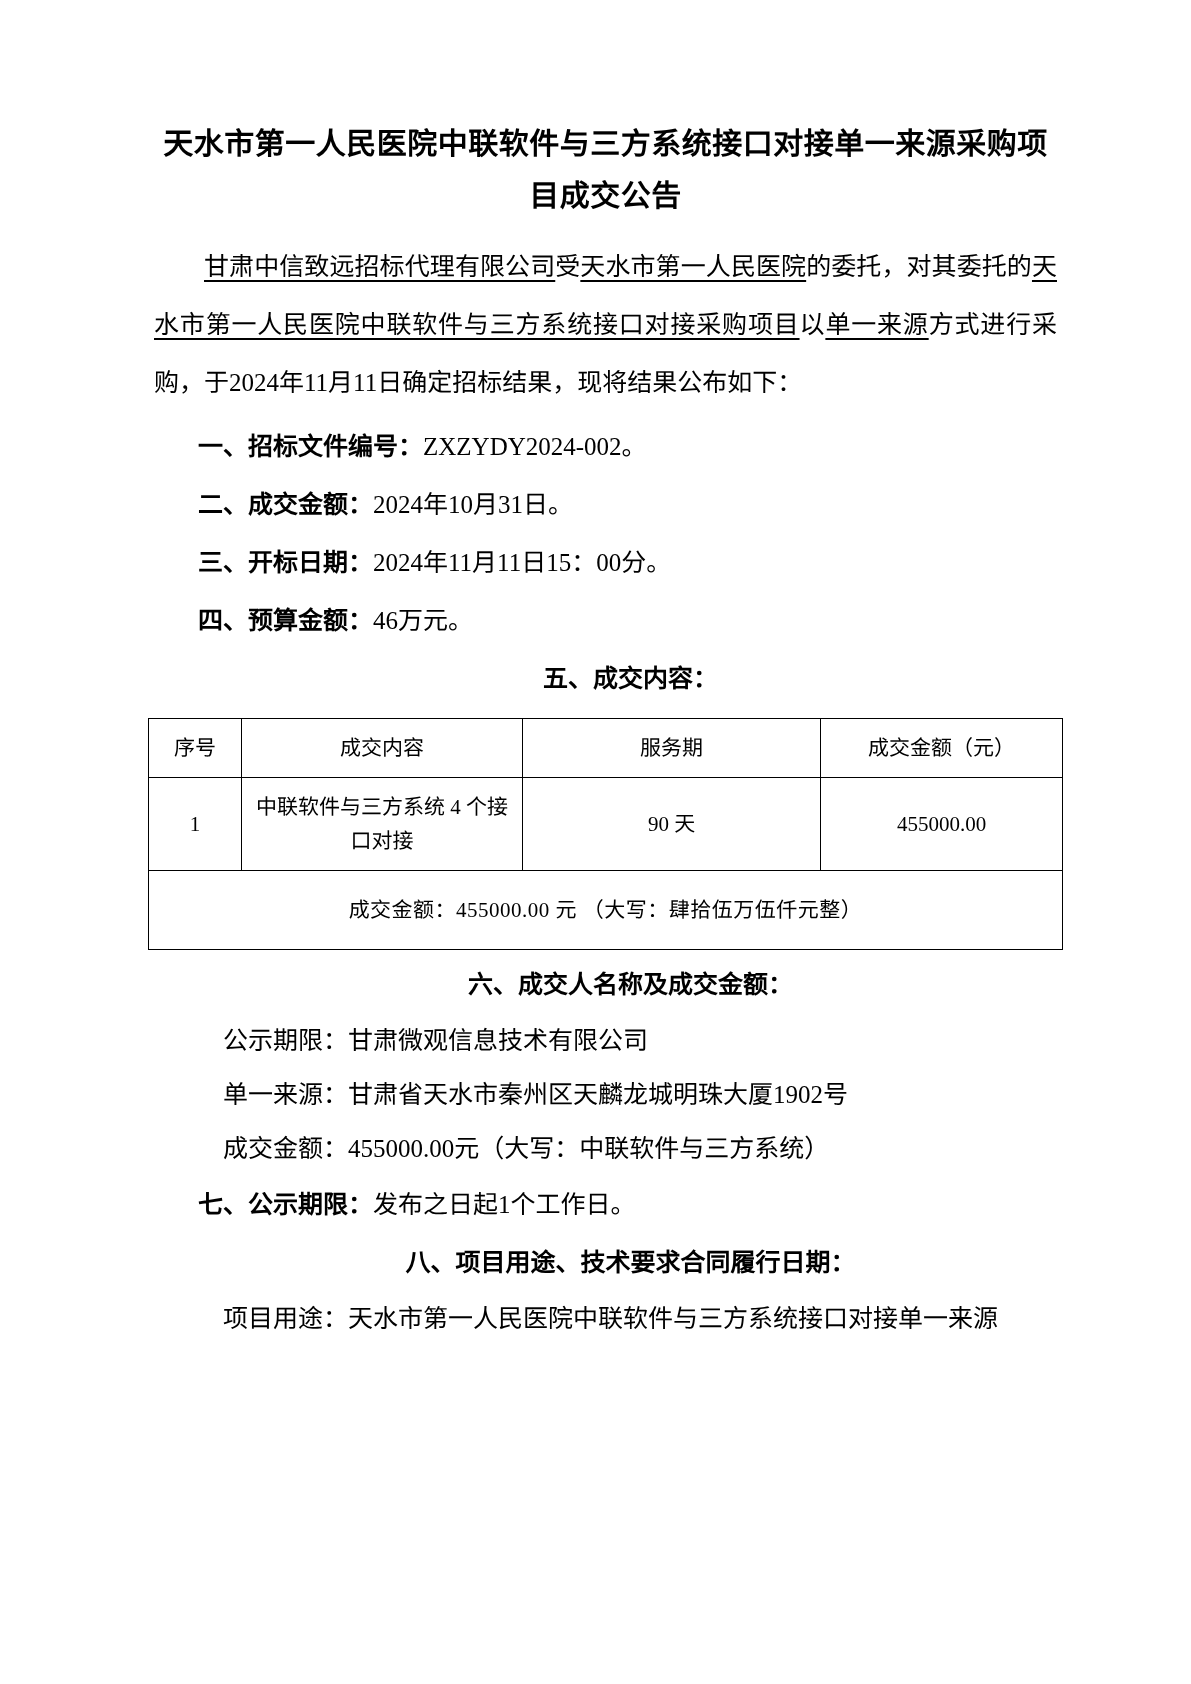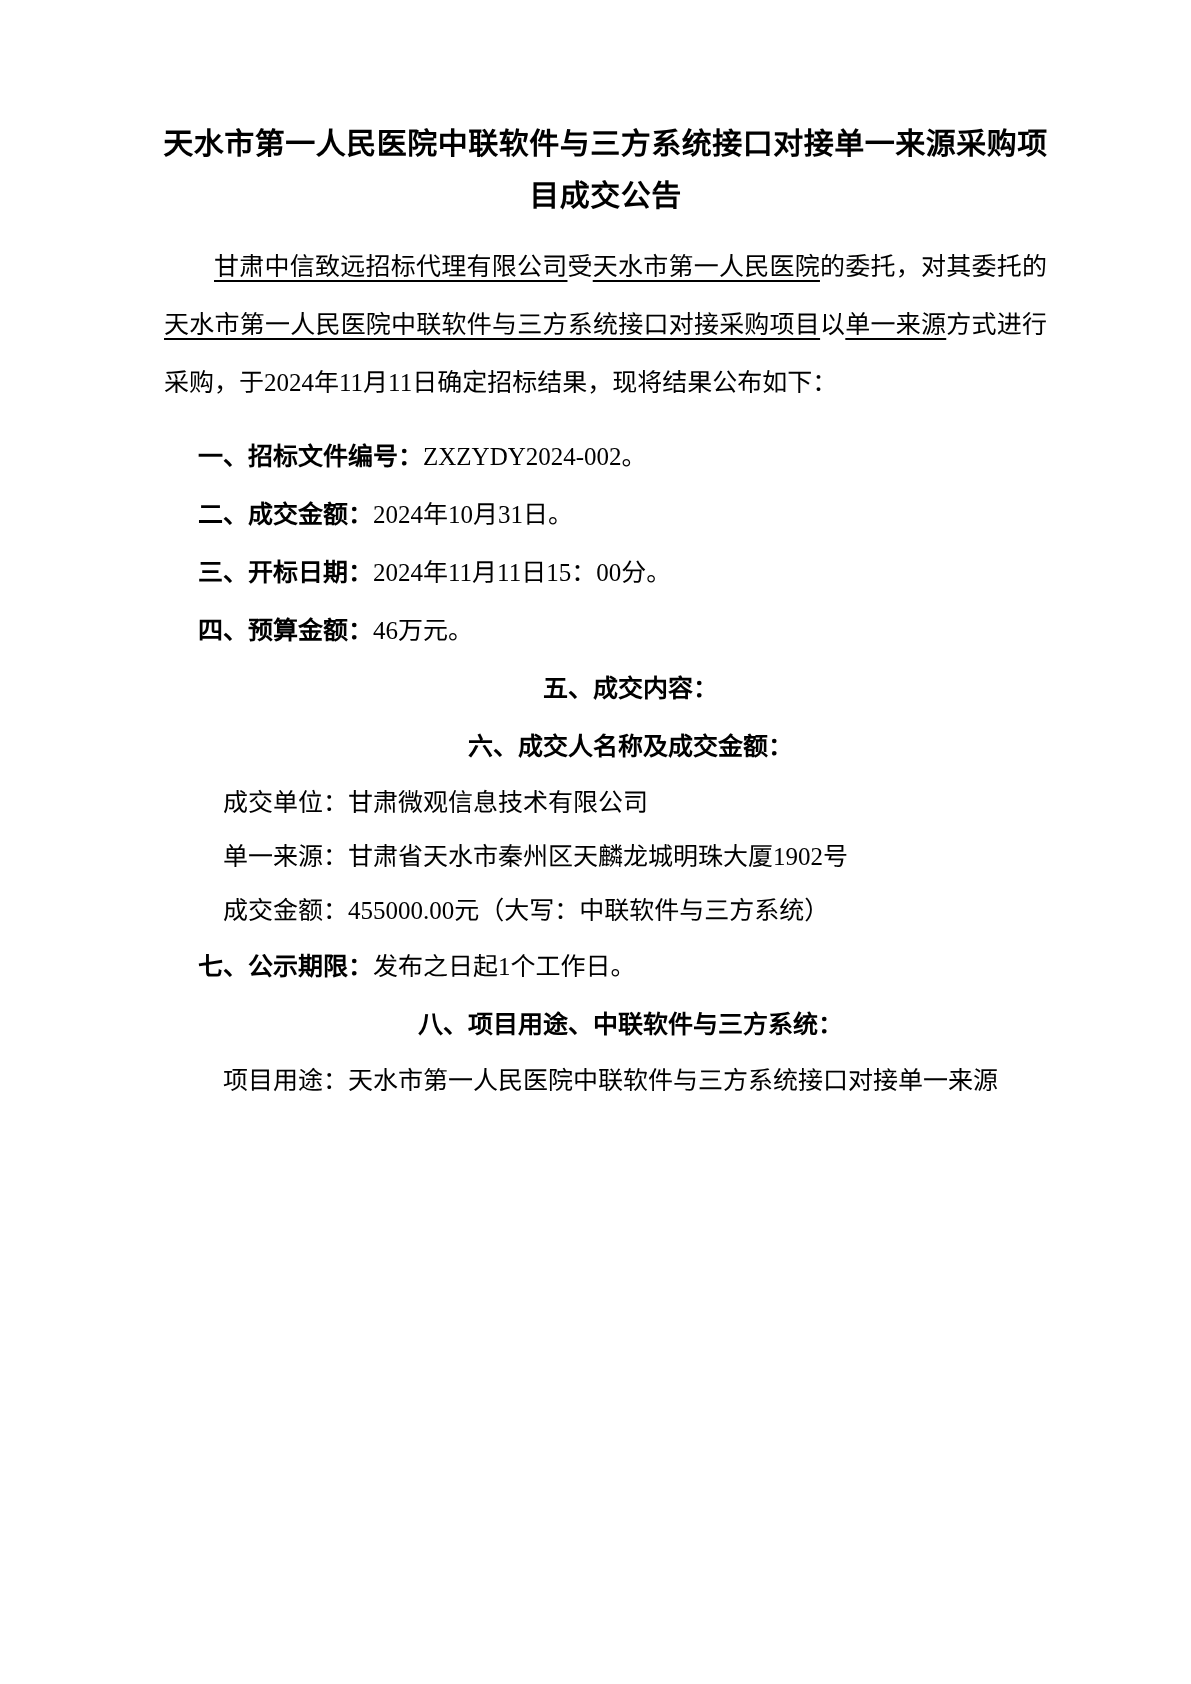--- a/index.html
+++ b/index.html
@@ -29,21 +29,21 @@
     text-align: center;
     letter-spacing: 0.5px;
     margin: 0 0 16px 0;
     padding: 0 10px;
   }
   .body-para {
     font-size: 25px;
     line-height: 58px;
     text-align: justify;
     text-justify: inter-ideograph;
-    margin: 16px;
+    margin: 6px;
     text-indent: 50px;
   }
   .u {
     text-decoration: underline;
     text-underline-offset: 5px;
   }
   .section-head {
     font-size: 25px;
     line-height: 58px;
     margin: 0;
@@ -109,28 +109,47 @@
   <p class="section-head"><span class="lbl">一、招标文件编号：</span><span class="val">ZXZYDY2024-002。</span></p>
 
   <p class="section-head"><span class="lbl">二、成交金额：</span><span class="val">2024年10月31日。</span></p>
 
   <p class="section-head"><span class="lbl">三、开标日期：</span><span class="val">2024年11月11日15：00分。</span></p>
 
   <p class="section-head"><span class="lbl">四、预算金额：</span><span class="val">46万元。</span></p>
 
   <p class="bold-head">五、成交内容：</p>
 
+  <table class="result">
+    <tbody>
+      <tr>
+        <td class="c1">序号</td>
+        <td class="c2">成交内容</td>
+        <td class="c3">服务期</td>
+        <td>成交金额（元）</td>
+      </tr>
+      <tr>
+        <td class="c1">1</td>
+        <td class="c2">中联软件与三方系统 4 个接口对接</td>
+        <td class="c3">90 天</td>
+        <td class="mono-num">455000.00</td>
+      </tr>
+      <tr>
+        <td class="total" colspan="4">成交金额：455000.00 元 （大写：肆拾伍万伍仟元整）</td>
+      </tr>
+    </tbody>
+  </table>
 
   <p class="bold-head">六、成交人名称及成交金额：</p>
 
-  <p class="indent-line"><span>成交单位：</span><span>甘肃微观信息技术有限公司</span></p>
+  <p class="indent-line"><span>公示期限：</span><span>甘肃微观信息技术有限公司</span></p>
 
   <p class="indent-line"><span>单一来源：</span><span>甘肃省天水市秦州区天麟龙城明珠大厦1902号</span></p>
 
   <p class="indent-line"><span>成交金额：</span><span>455000.00元（大写：中联软件与三方系统）</span></p>
 
   <p class="section-head"><span class="lbl">七、公示期限：</span><span class="val">发布之日起1个工作日。</span></p>
 
-  <p class="bold-head">八、项目用途、中联软件与三方系统：</p>
+  <p class="bold-head">八、项目用途、技术要求合同履行日期：</p>
 
   <p class="indent-line">项目用途：天水市第一人民医院中联软件与三方系统接口对接单一来源</p>
 
 </div>
 
 </body></html>

